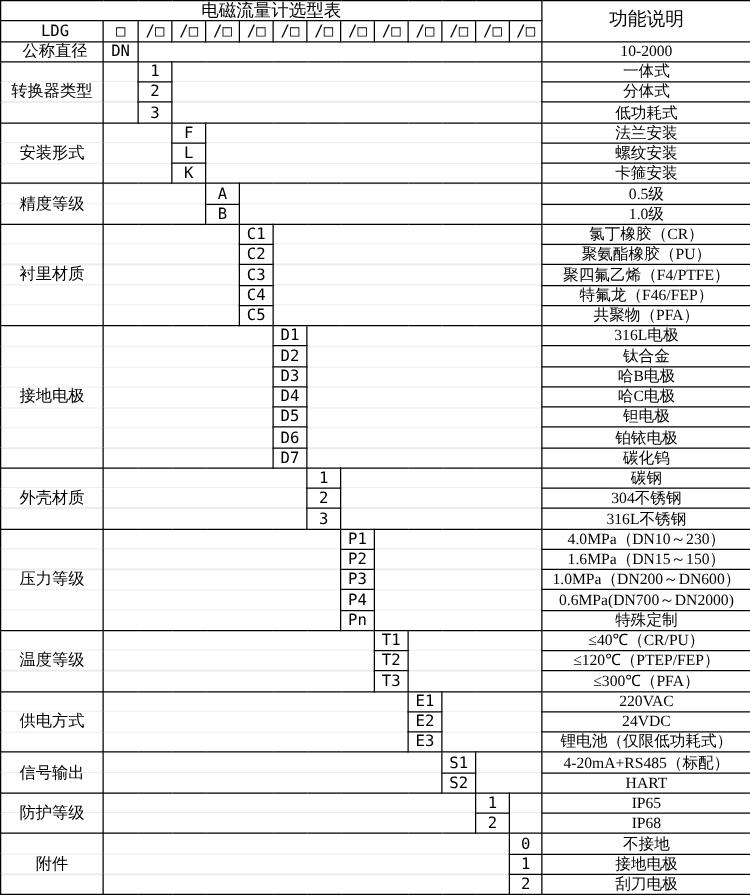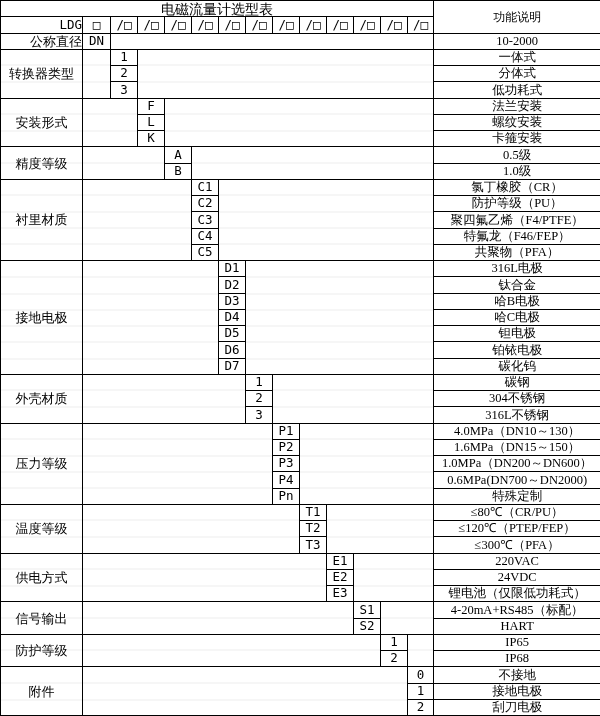--- a/index.html
+++ b/index.html
@@ -12,25 +12,25 @@
     text-align:center;
     vertical-align:middle;
     color:#000;
     font-family:"DejaVu Sans Mono","DejaVu Sans",sans-serif;
     font-size:12.5px;
     line-height:1;
     white-space:nowrap;
     overflow:hidden;
   }
   td.t{font-family:"DejaVu Sans",sans-serif;font-size:14px;}
-  td.h{font-family:Liberation Serif, serif;font-size:12px;}
+  td.h{font-family:Liberation Mono, monospace;font-size:15px;}
   td.l{font-family:"DejaVu Sans",sans-serif;font-size:13px;}
   td.d{font-size:12.5px;font-family:Liberation Serif, serif;}
   td.c{font-size:12.5px;}
-  td.left{text-align:right;padding-left:5px;}
+  td.left{text-align:center;padding-left:5px;}
   
   td.b, td.l{
     background:repeating-linear-gradient(
       to bottom,
       transparent 0px, transparent 15.27px,
       #ececec 15.27px, #ececec 16.27px
     );
   }
 </style>
 </head>
@@ -132,21 +132,21 @@
 
 <tr>
   <td class="l" rowspan="5">衬里材质</td>
   <td class="b" rowspan="5" colspan="4"></td>
   <td class="c">C1</td>
   <td class="b" rowspan="5" colspan="8"></td>
   <td class="d">氯丁橡胶（CR）</td>
 </tr>
 <tr>
           <td class="c">C2</td>
-          <td class="d">防护等级（PU）</td>
+          <td class="d">聚氨酯橡胶（PU）</td>
         </tr>
 <tr>
           <td class="c">C3</td>
           <td class="d">聚四氟乙烯（F4/PTFE）</td>
         </tr>
 <tr>
           <td class="c">C4</td>
           <td class="d">特氟龙（F46/FEP）</td>
         </tr>
 <tr>
@@ -200,21 +200,21 @@
 <tr>
           <td class="c">3</td>
           <td class="d">316L不锈钢</td>
         </tr>
 
 <tr>
   <td class="l" rowspan="5">压力等级</td>
   <td class="b" rowspan="5" colspan="7"></td>
   <td class="c">P1</td>
   <td class="b" rowspan="5" colspan="5"></td>
-  <td class="d">4.0MPa（DN10～130）</td>
+  <td class="d">4.0MPa（DN10～230）</td>
 </tr>
 <tr>
           <td class="c">P2</td>
           <td class="d">1.6MPa（DN15～150）</td>
         </tr>
 <tr>
           <td class="c">P3</td>
           <td class="d">1.0MPa（DN200～DN600）</td>
         </tr>
 <tr>
@@ -224,21 +224,21 @@
 <tr>
           <td class="c">Pn</td>
           <td class="d">特殊定制</td>
         </tr>
 
 <tr>
   <td class="l" rowspan="3">温度等级</td>
   <td class="b" rowspan="3" colspan="8"></td>
   <td class="c">T1</td>
   <td class="b" rowspan="3" colspan="4"></td>
-  <td class="d">≤80℃（CR/PU）</td>
+  <td class="d">≤40℃（CR/PU）</td>
 </tr>
 <tr>
           <td class="c">T2</td>
           <td class="d">≤120℃（PTEP/FEP）</td>
         </tr>
 <tr>
           <td class="c">T3</td>
           <td class="d">≤300℃（PFA）</td>
         </tr>
 

